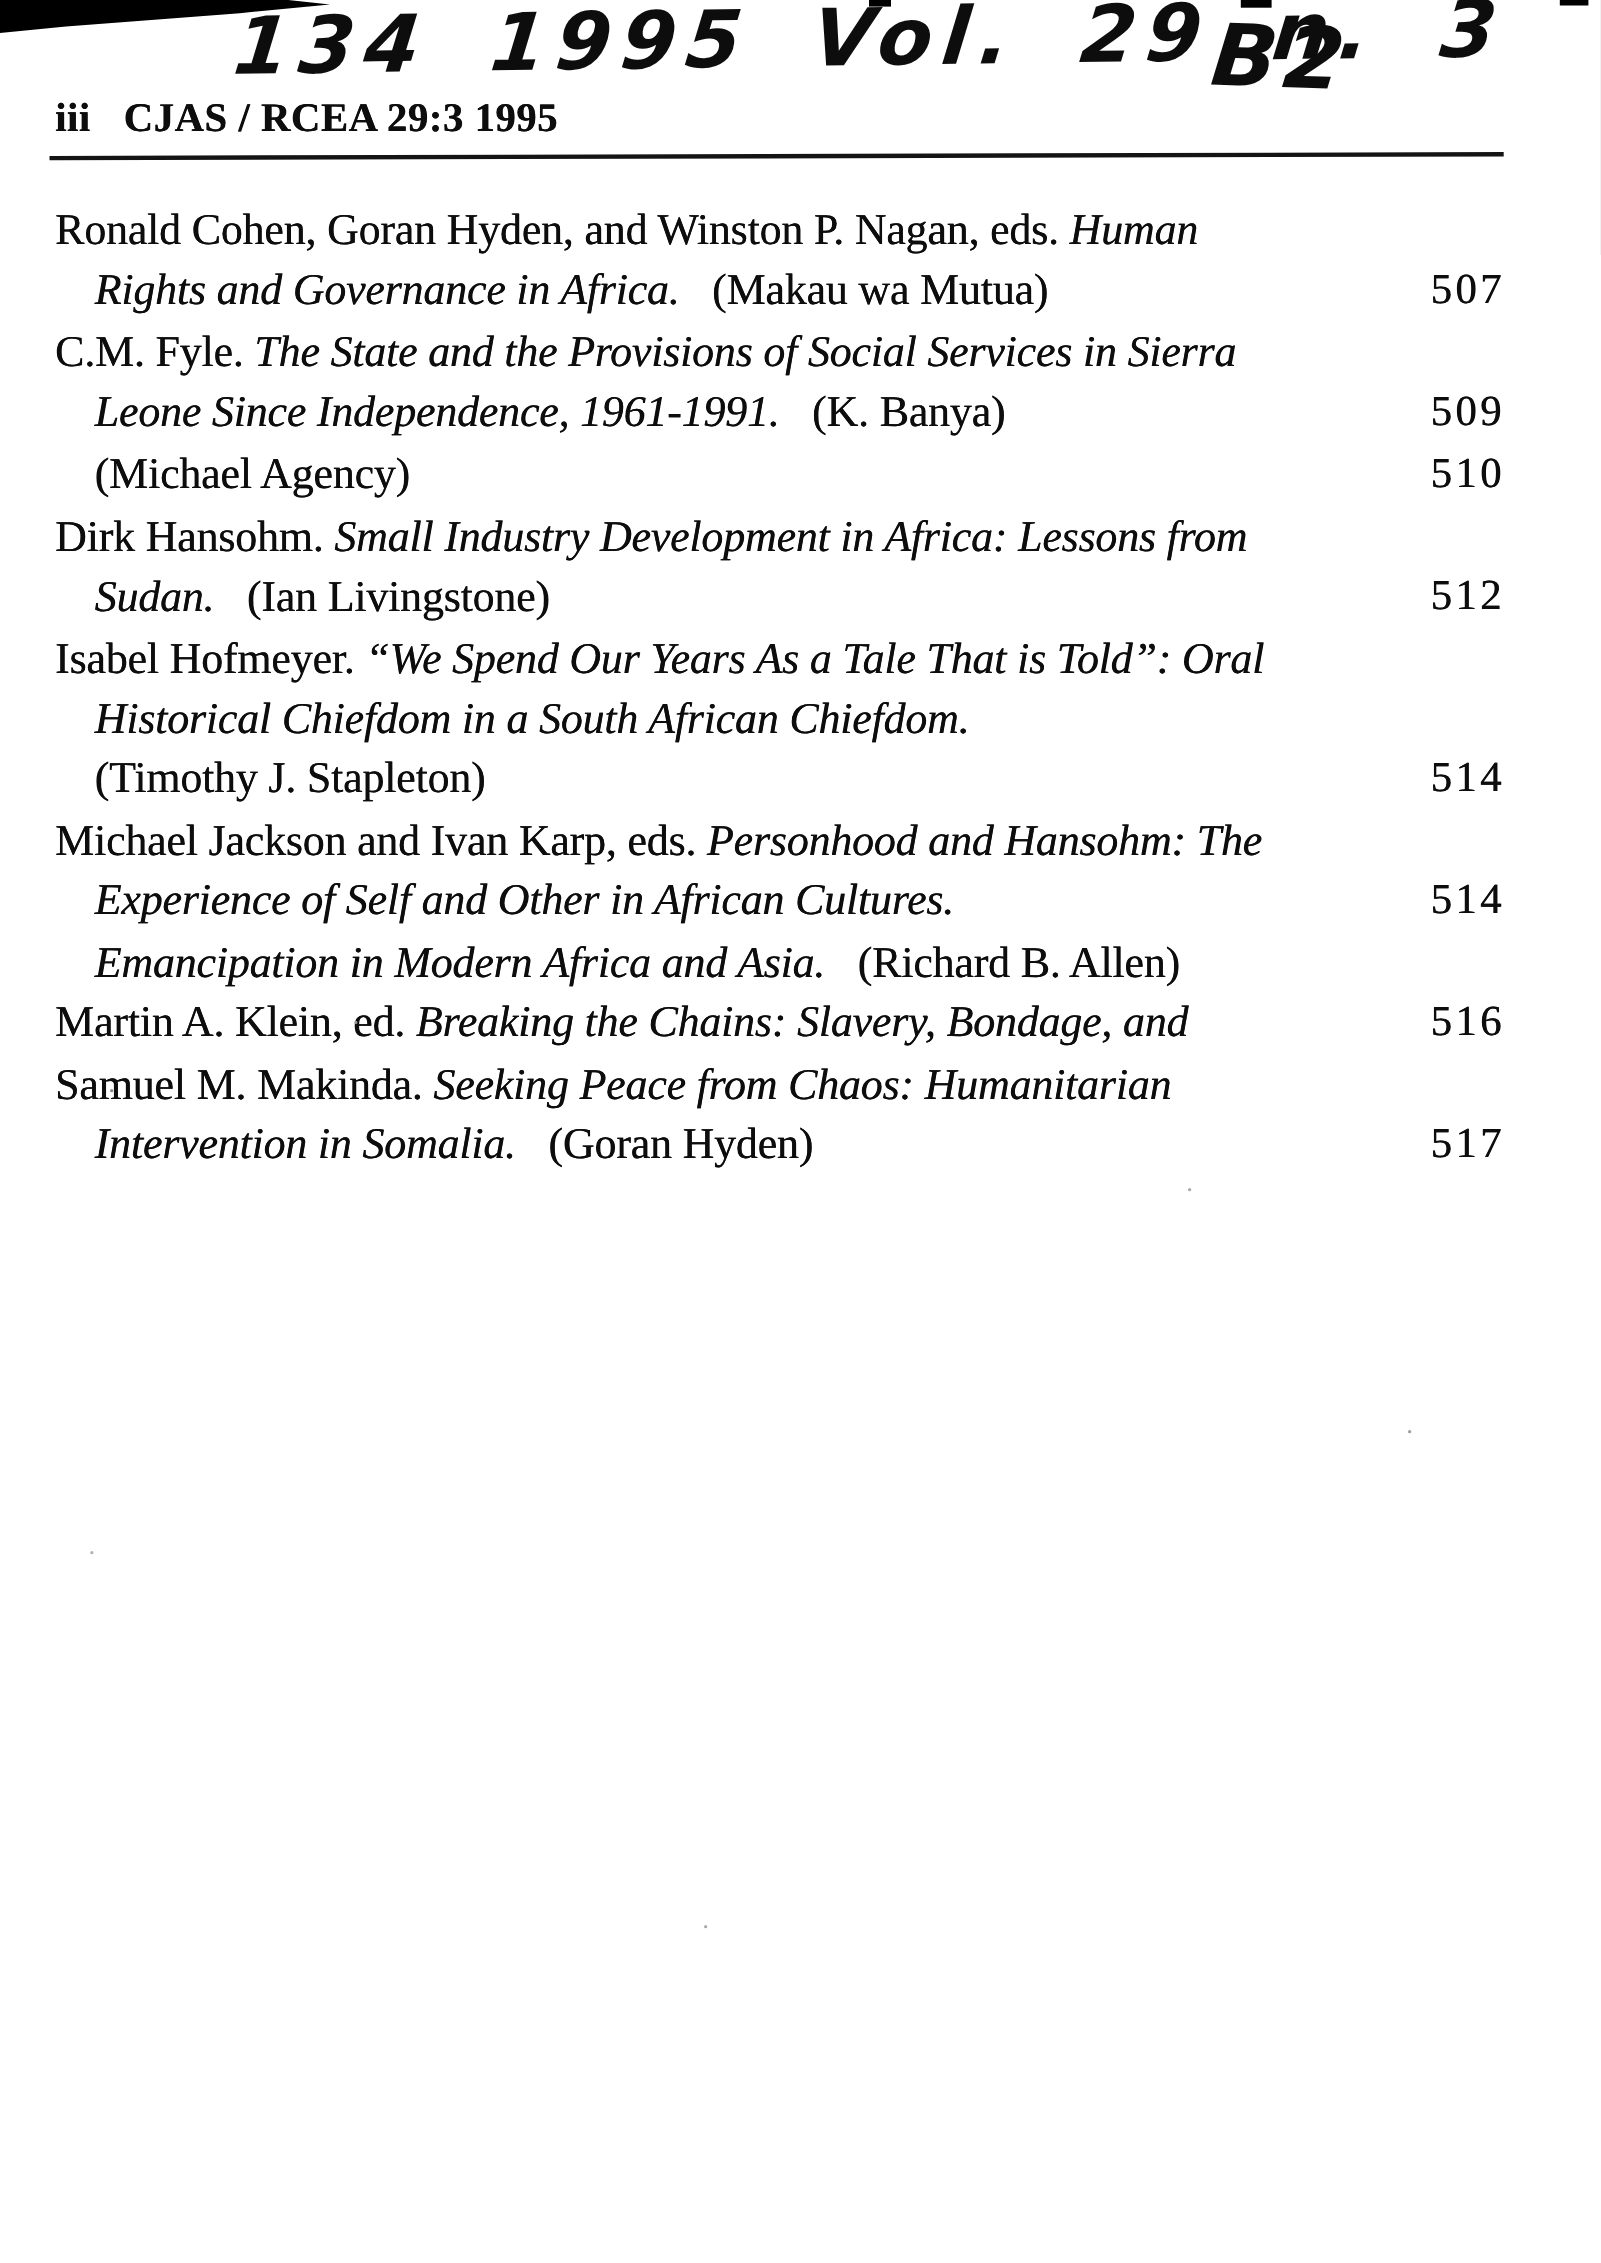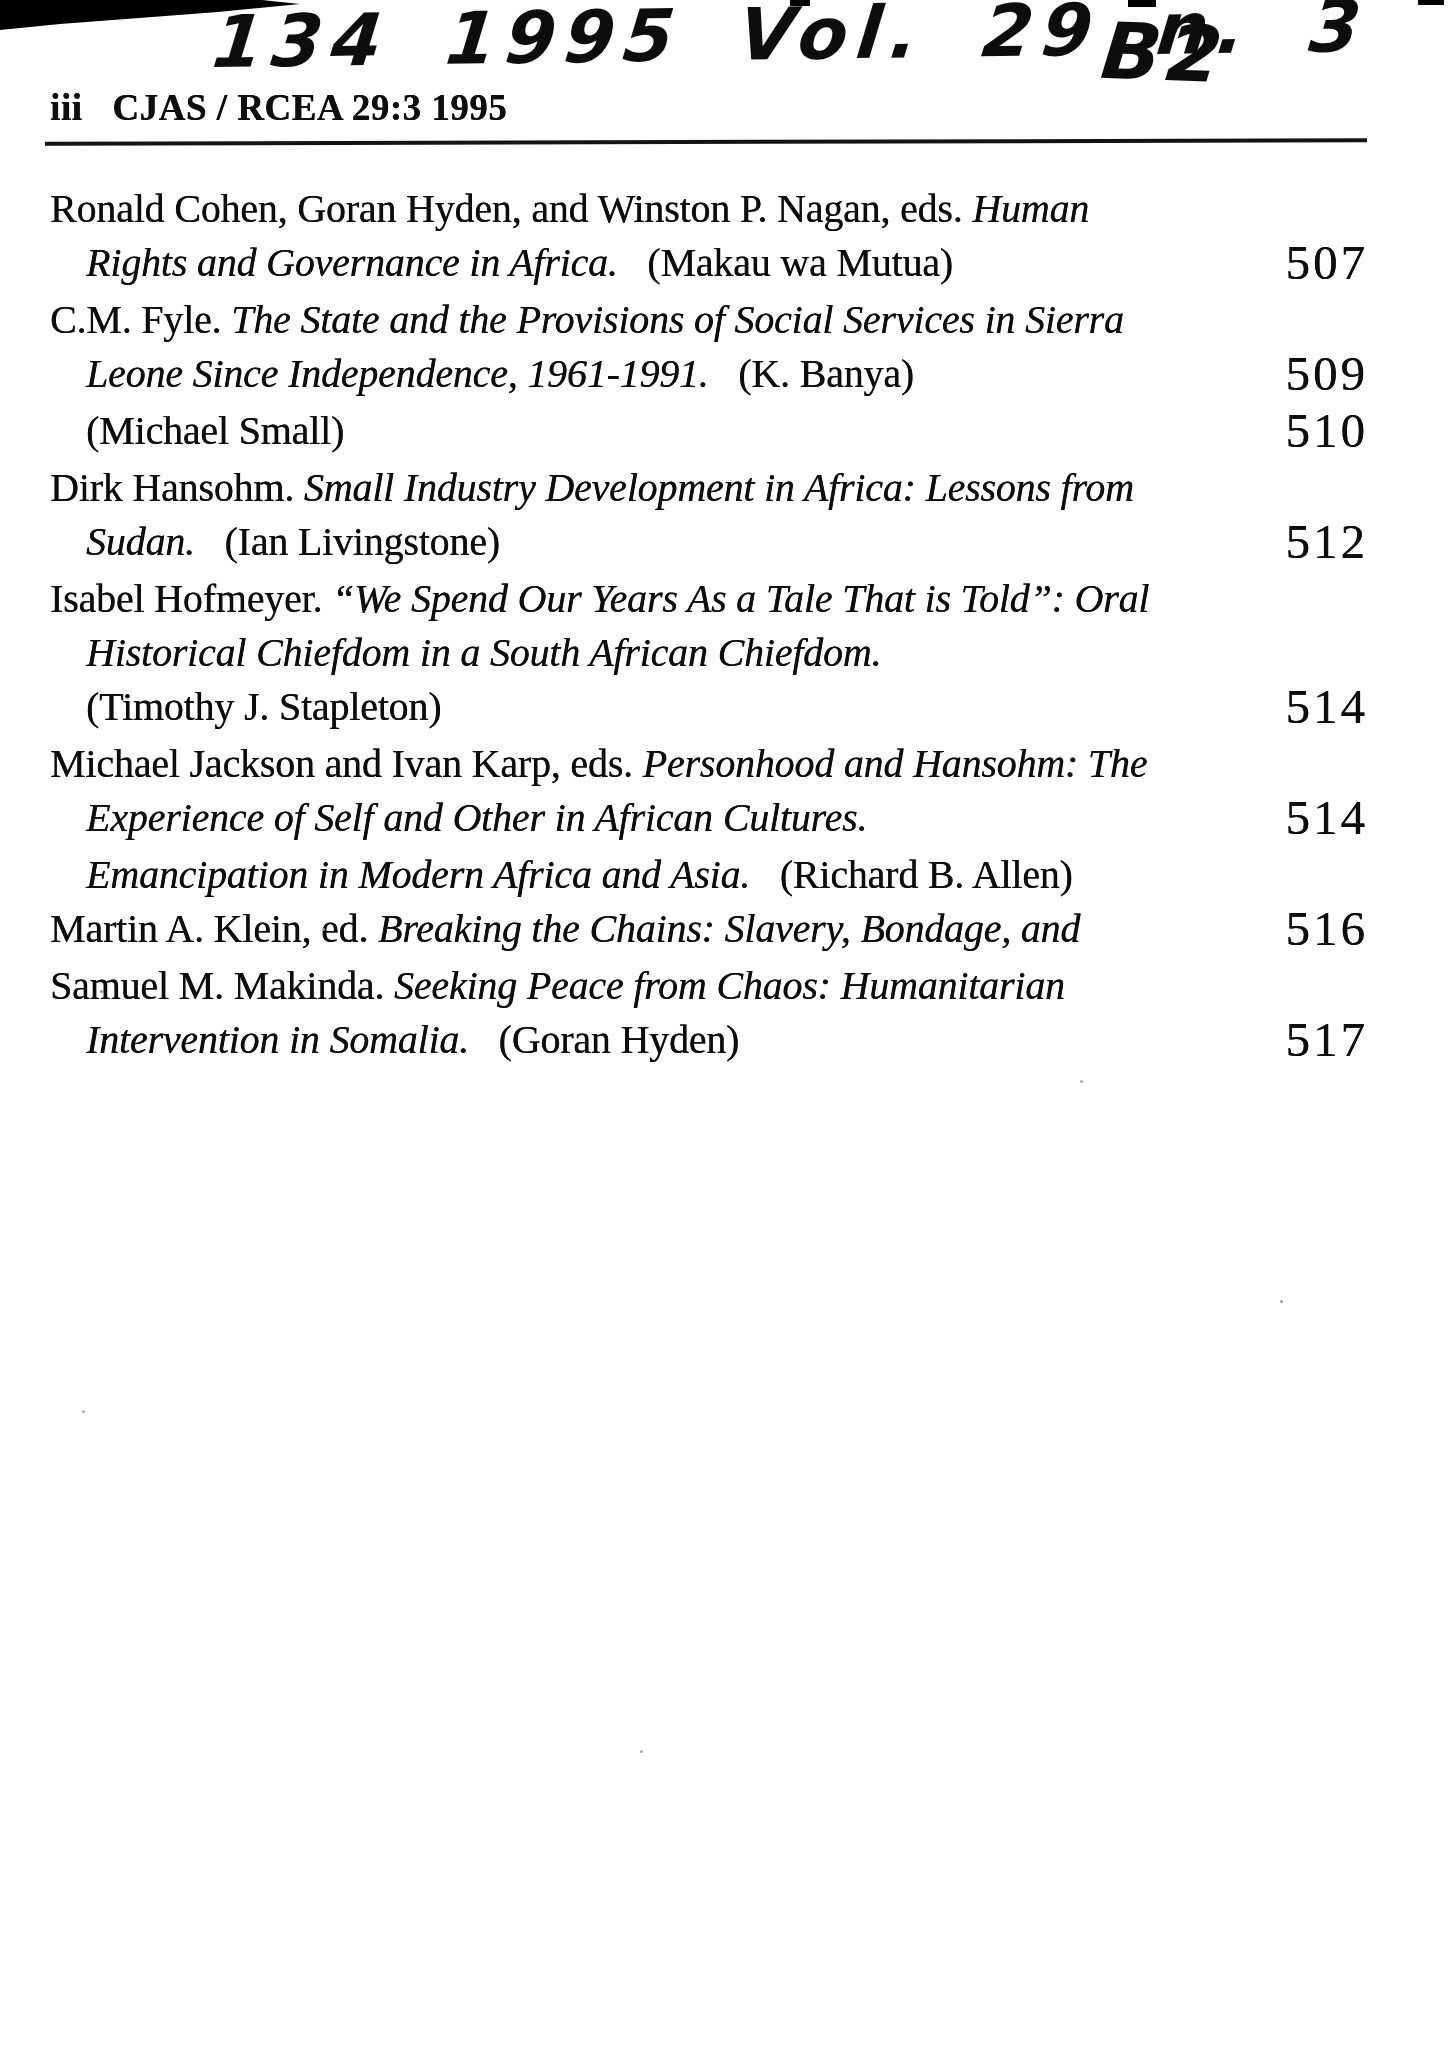--- a/index.html
+++ b/index.html
@@ -103,21 +103,21 @@
   .entry-line {
     line-height: 54px;
     white-space: nowrap;
   }
   .entry-line.cont { padding-left: 36px; }
   .entry-line i { }
   .entry-page {
     flex: 1;
     text-align: right;
     line-height: 54px;
-    font-size: 49px;
+    font-size: 39px;
     letter-spacing: 3px;
   }
 </style>
 </head>
 <body>
 
 <div class="page">
 
   <div class="corner-wedge"></div>
   <div class="top-dash" style="top:0; left:790px; width:20px; height:6px;"></div>
@@ -144,21 +144,21 @@
       </div>
       <div class="toc-row">
         <div class="entry-text">
           <div class="entry-line"><span>C.M. Fyle. </span><i>The State and the Provisions of Social Services in Sierra</i></div>
           <div class="entry-line cont"><i>Leone Since Independence, 1961-1991.</i><span>  (K. Banya)</span></div>
         </div>
         <div class="entry-page">509</div>
       </div>
       <div class="toc-row">
         <div class="entry-text">
-          <div class="entry-line cont"><span>(Michael Small)</span></div>
+          <div class="entry-line cont"><span>(Michael Agency)</span></div>
         </div>
         <div class="entry-page">510</div>
       </div>
       <div class="toc-row">
         <div class="entry-text">
           <div class="entry-line"><span>Dirk Hansohm. </span><i>Small Industry Development in Africa: Lessons from</i></div>
           <div class="entry-line cont"><i>Sudan.</i><span>  (Ian Livingstone)</span></div>
         </div>
         <div class="entry-page">512</div>
       </div>

